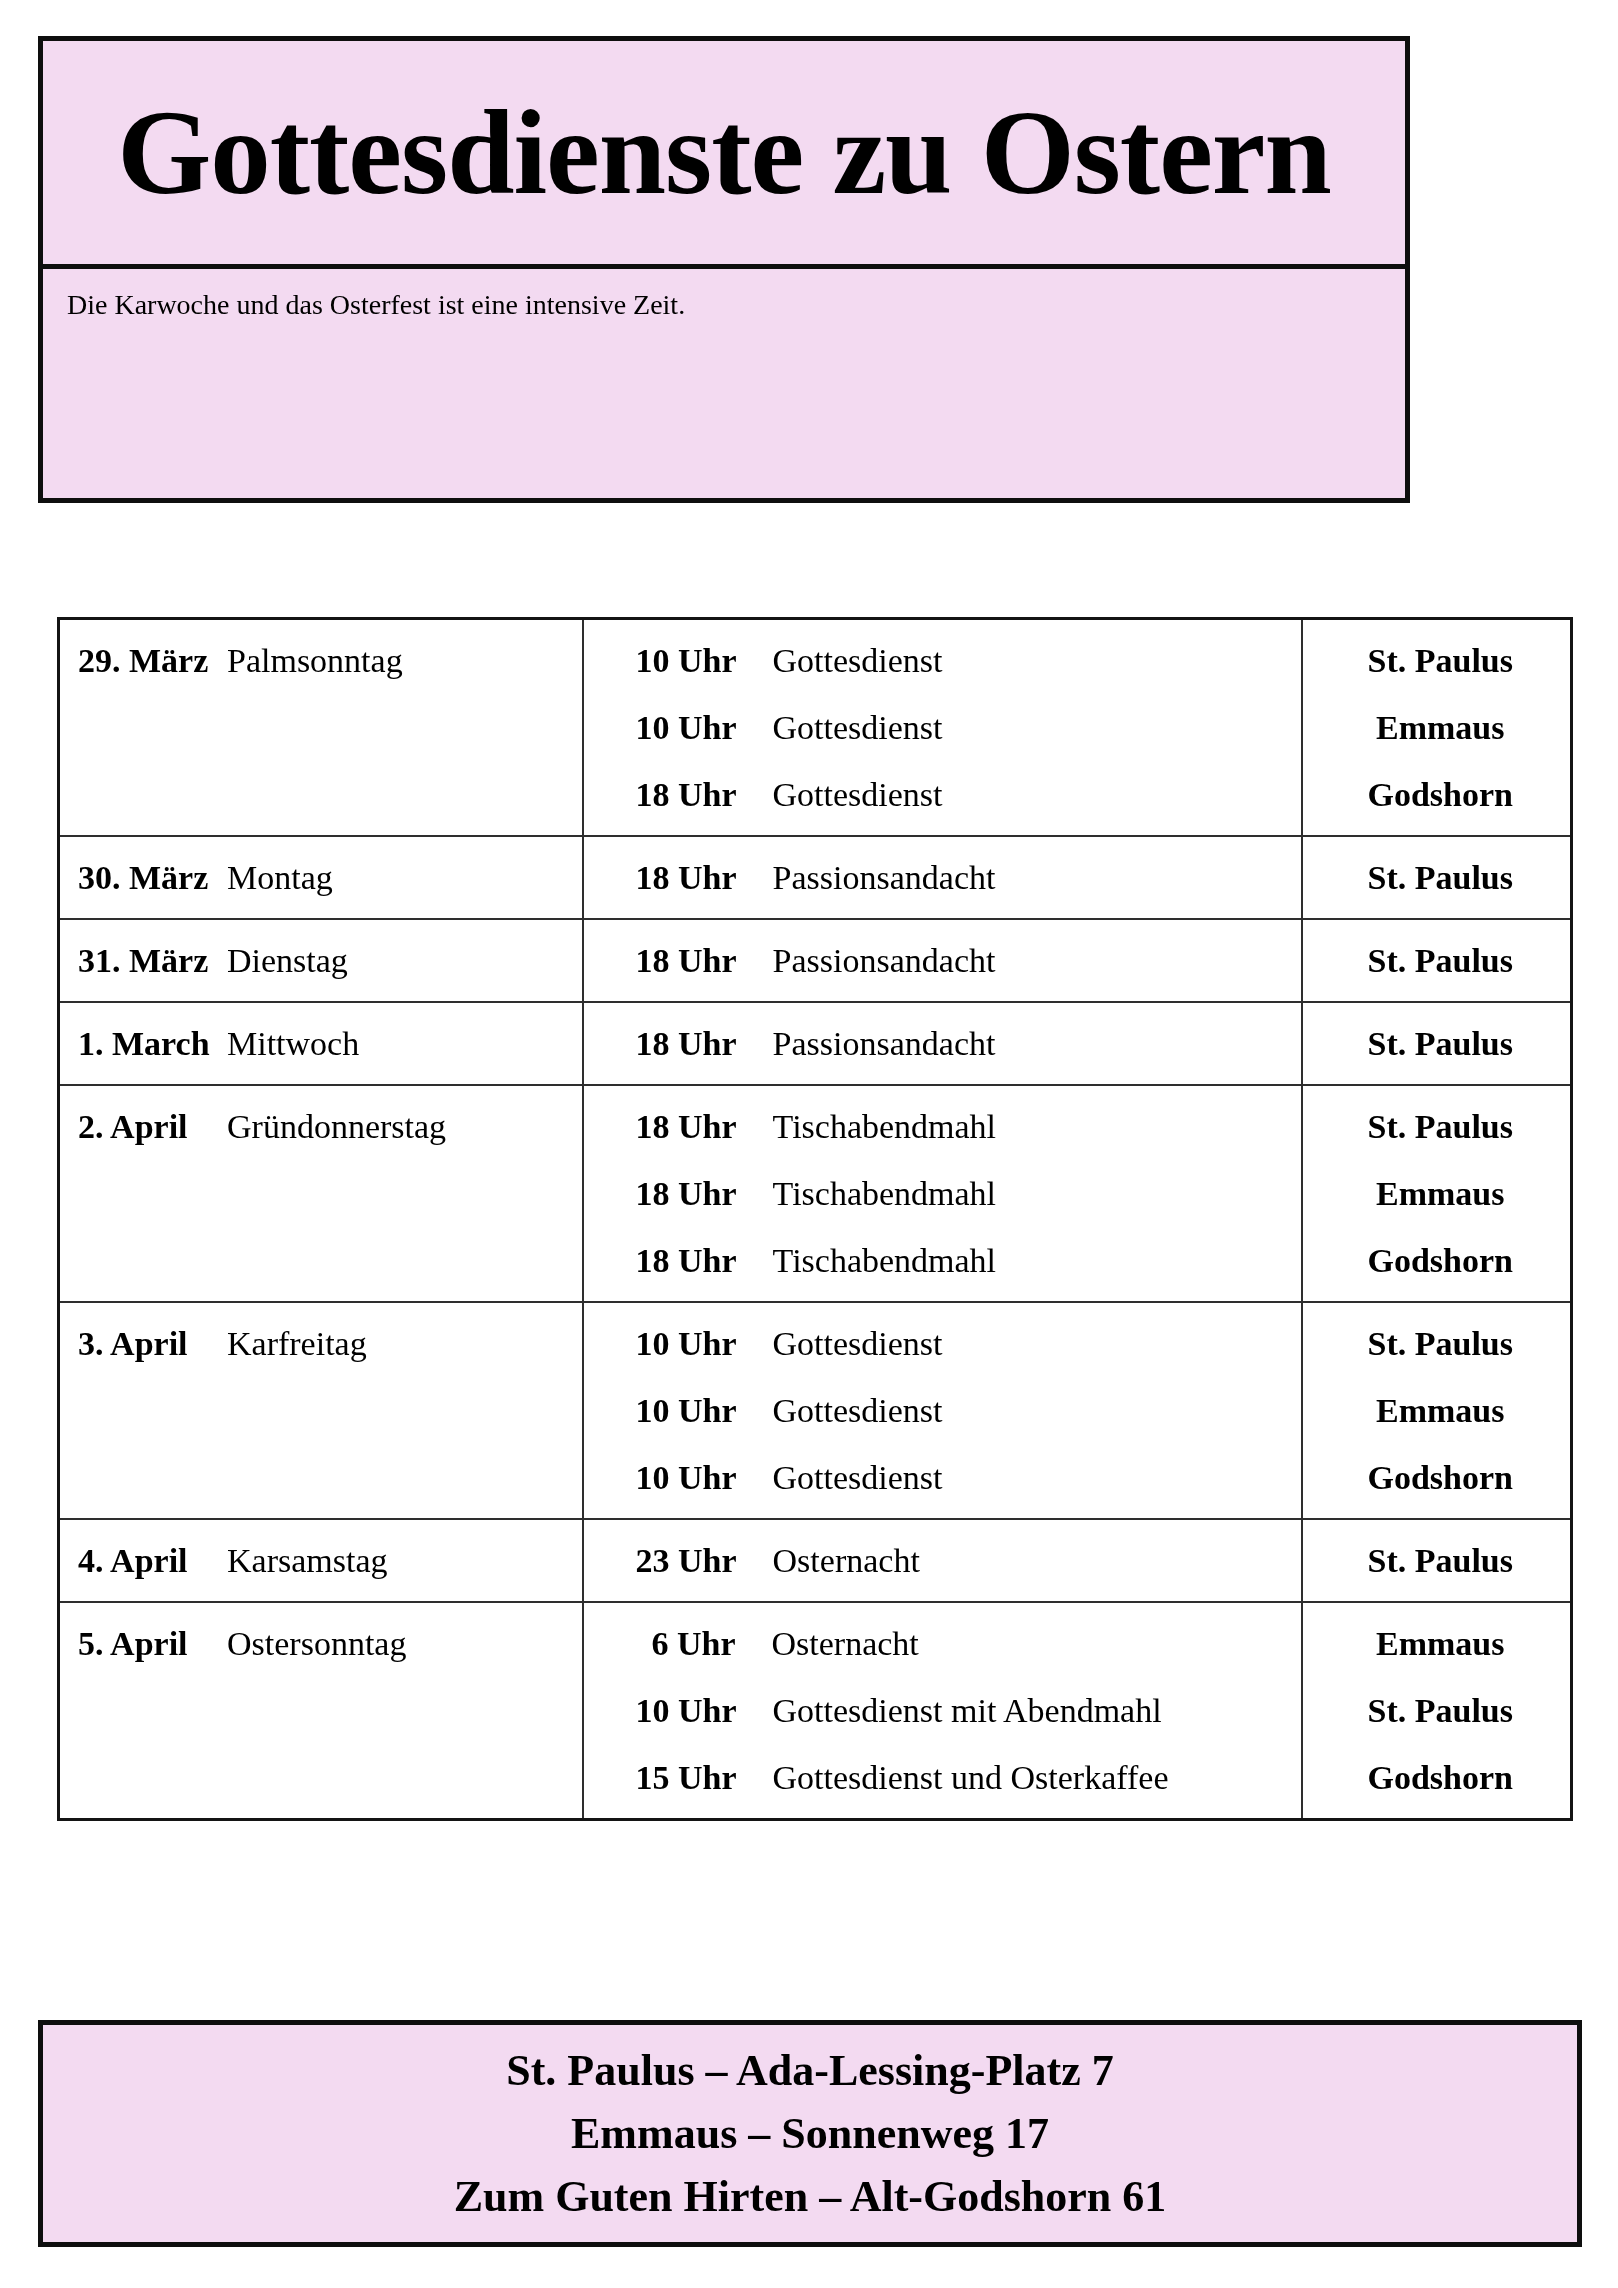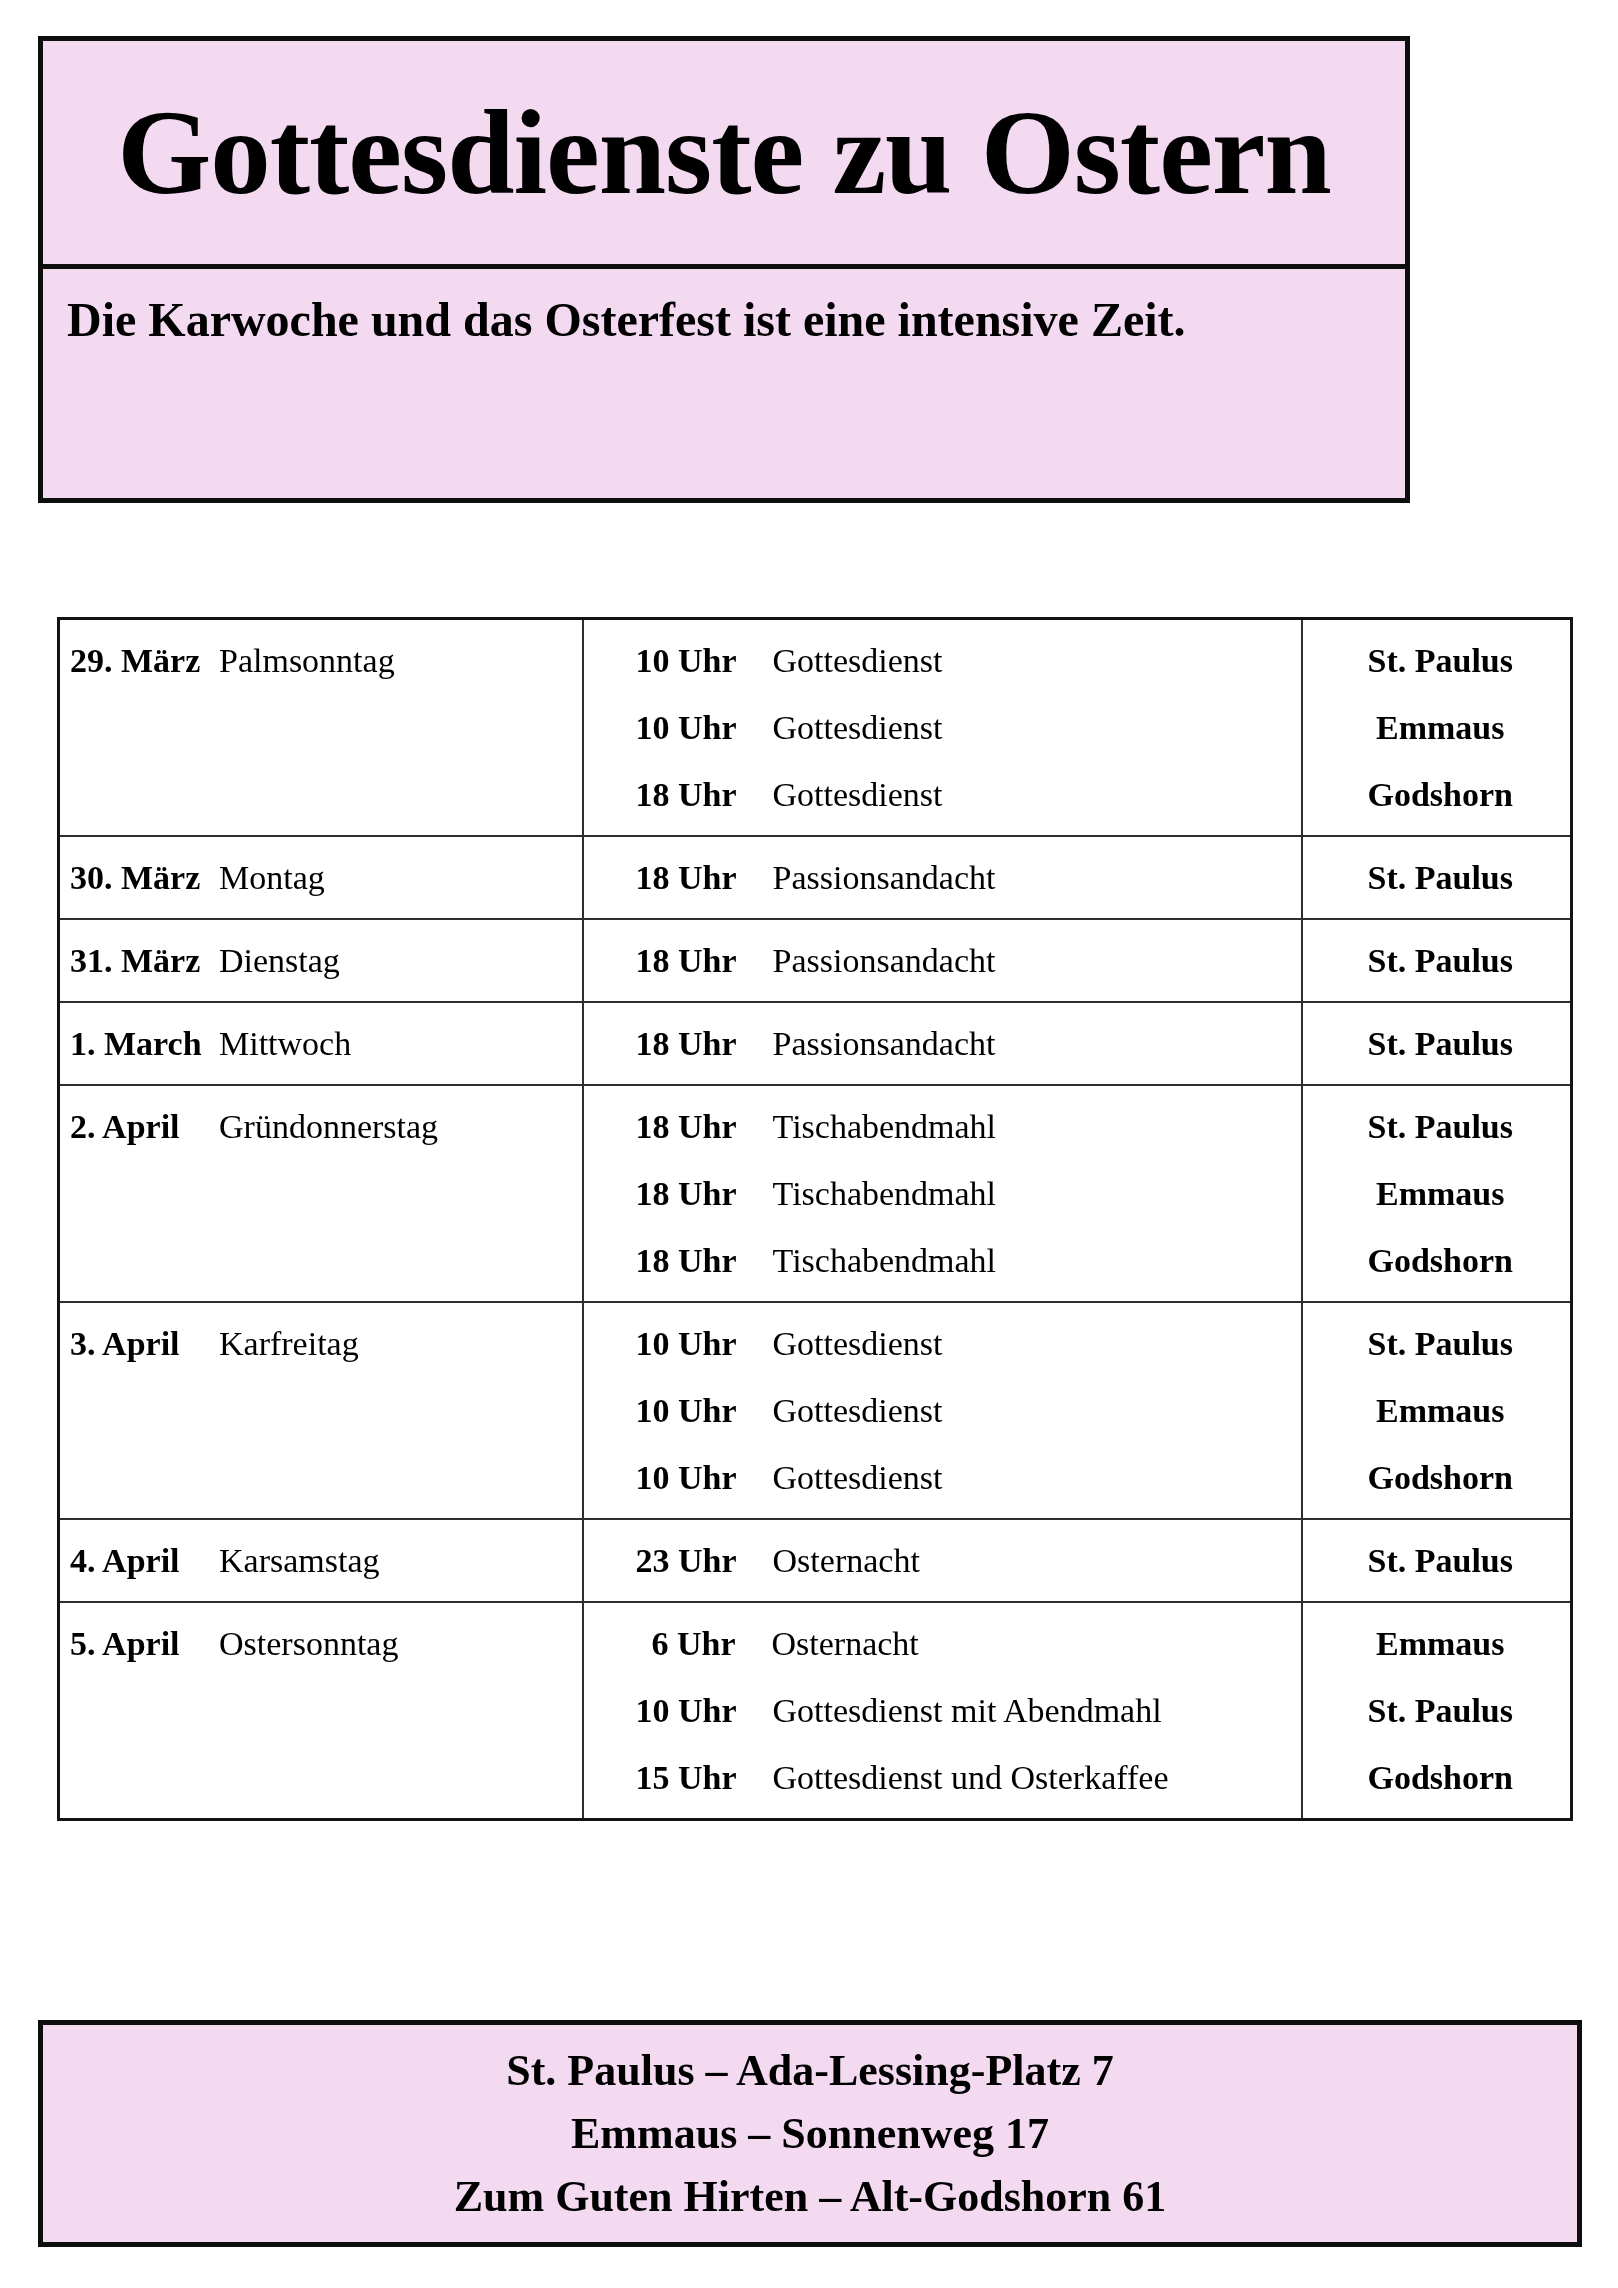--- a/index.html
+++ b/index.html
@@ -41,42 +41,42 @@
   }
   .title-section h1 {
     margin: 0;
     font-size: 121px;
     font-weight: bold;
     white-space: nowrap;
     letter-spacing: -1px;
   }
   .intro-section {
     padding: 16px 24px 0 24px;
-    font-size: 48px;
-    font-weight: bold;
+    font-size: 28px;
+    font-weight: normal;
     line-height: 1.45;
   }
   .intro-par { margin: 0 0 18px 0; }
 
   
   table.schedule {
     position: absolute;
     left: 57px; top: 617px;
     width: 1513px;
     border-collapse: collapse;
     table-layout: fixed;
     font-size: 34px;
     border: 3px solid #141414;
   }
   table.schedule td {
     border: 2px solid var(--table-line);
     vertical-align: top;
     padding: 7px 0;
   }
-  .date-wrap { display: flex; padding-left: 10px; line-height: 67px; }
+  .date-wrap { display: flex; padding-left: 18px; line-height: 67px; }
   .date-label { font-weight: bold; flex: 0 0 149px; }
   .day-label  { flex: 1; }
   .svc-line { display: flex; padding-left: 20px; line-height: 67px; margin-left: 32px; }
   .svc-time { font-weight: bold; flex: 0 0 100px; text-align: right; white-space: nowrap; }
   .svc-name { margin-left: 36px; white-space: nowrap; }
   .loc-line { padding-left: 8px; font-weight: bold; line-height: 67px; white-space: nowrap; text-align: center; }
 
   
   .footer-box {
     position: absolute;

